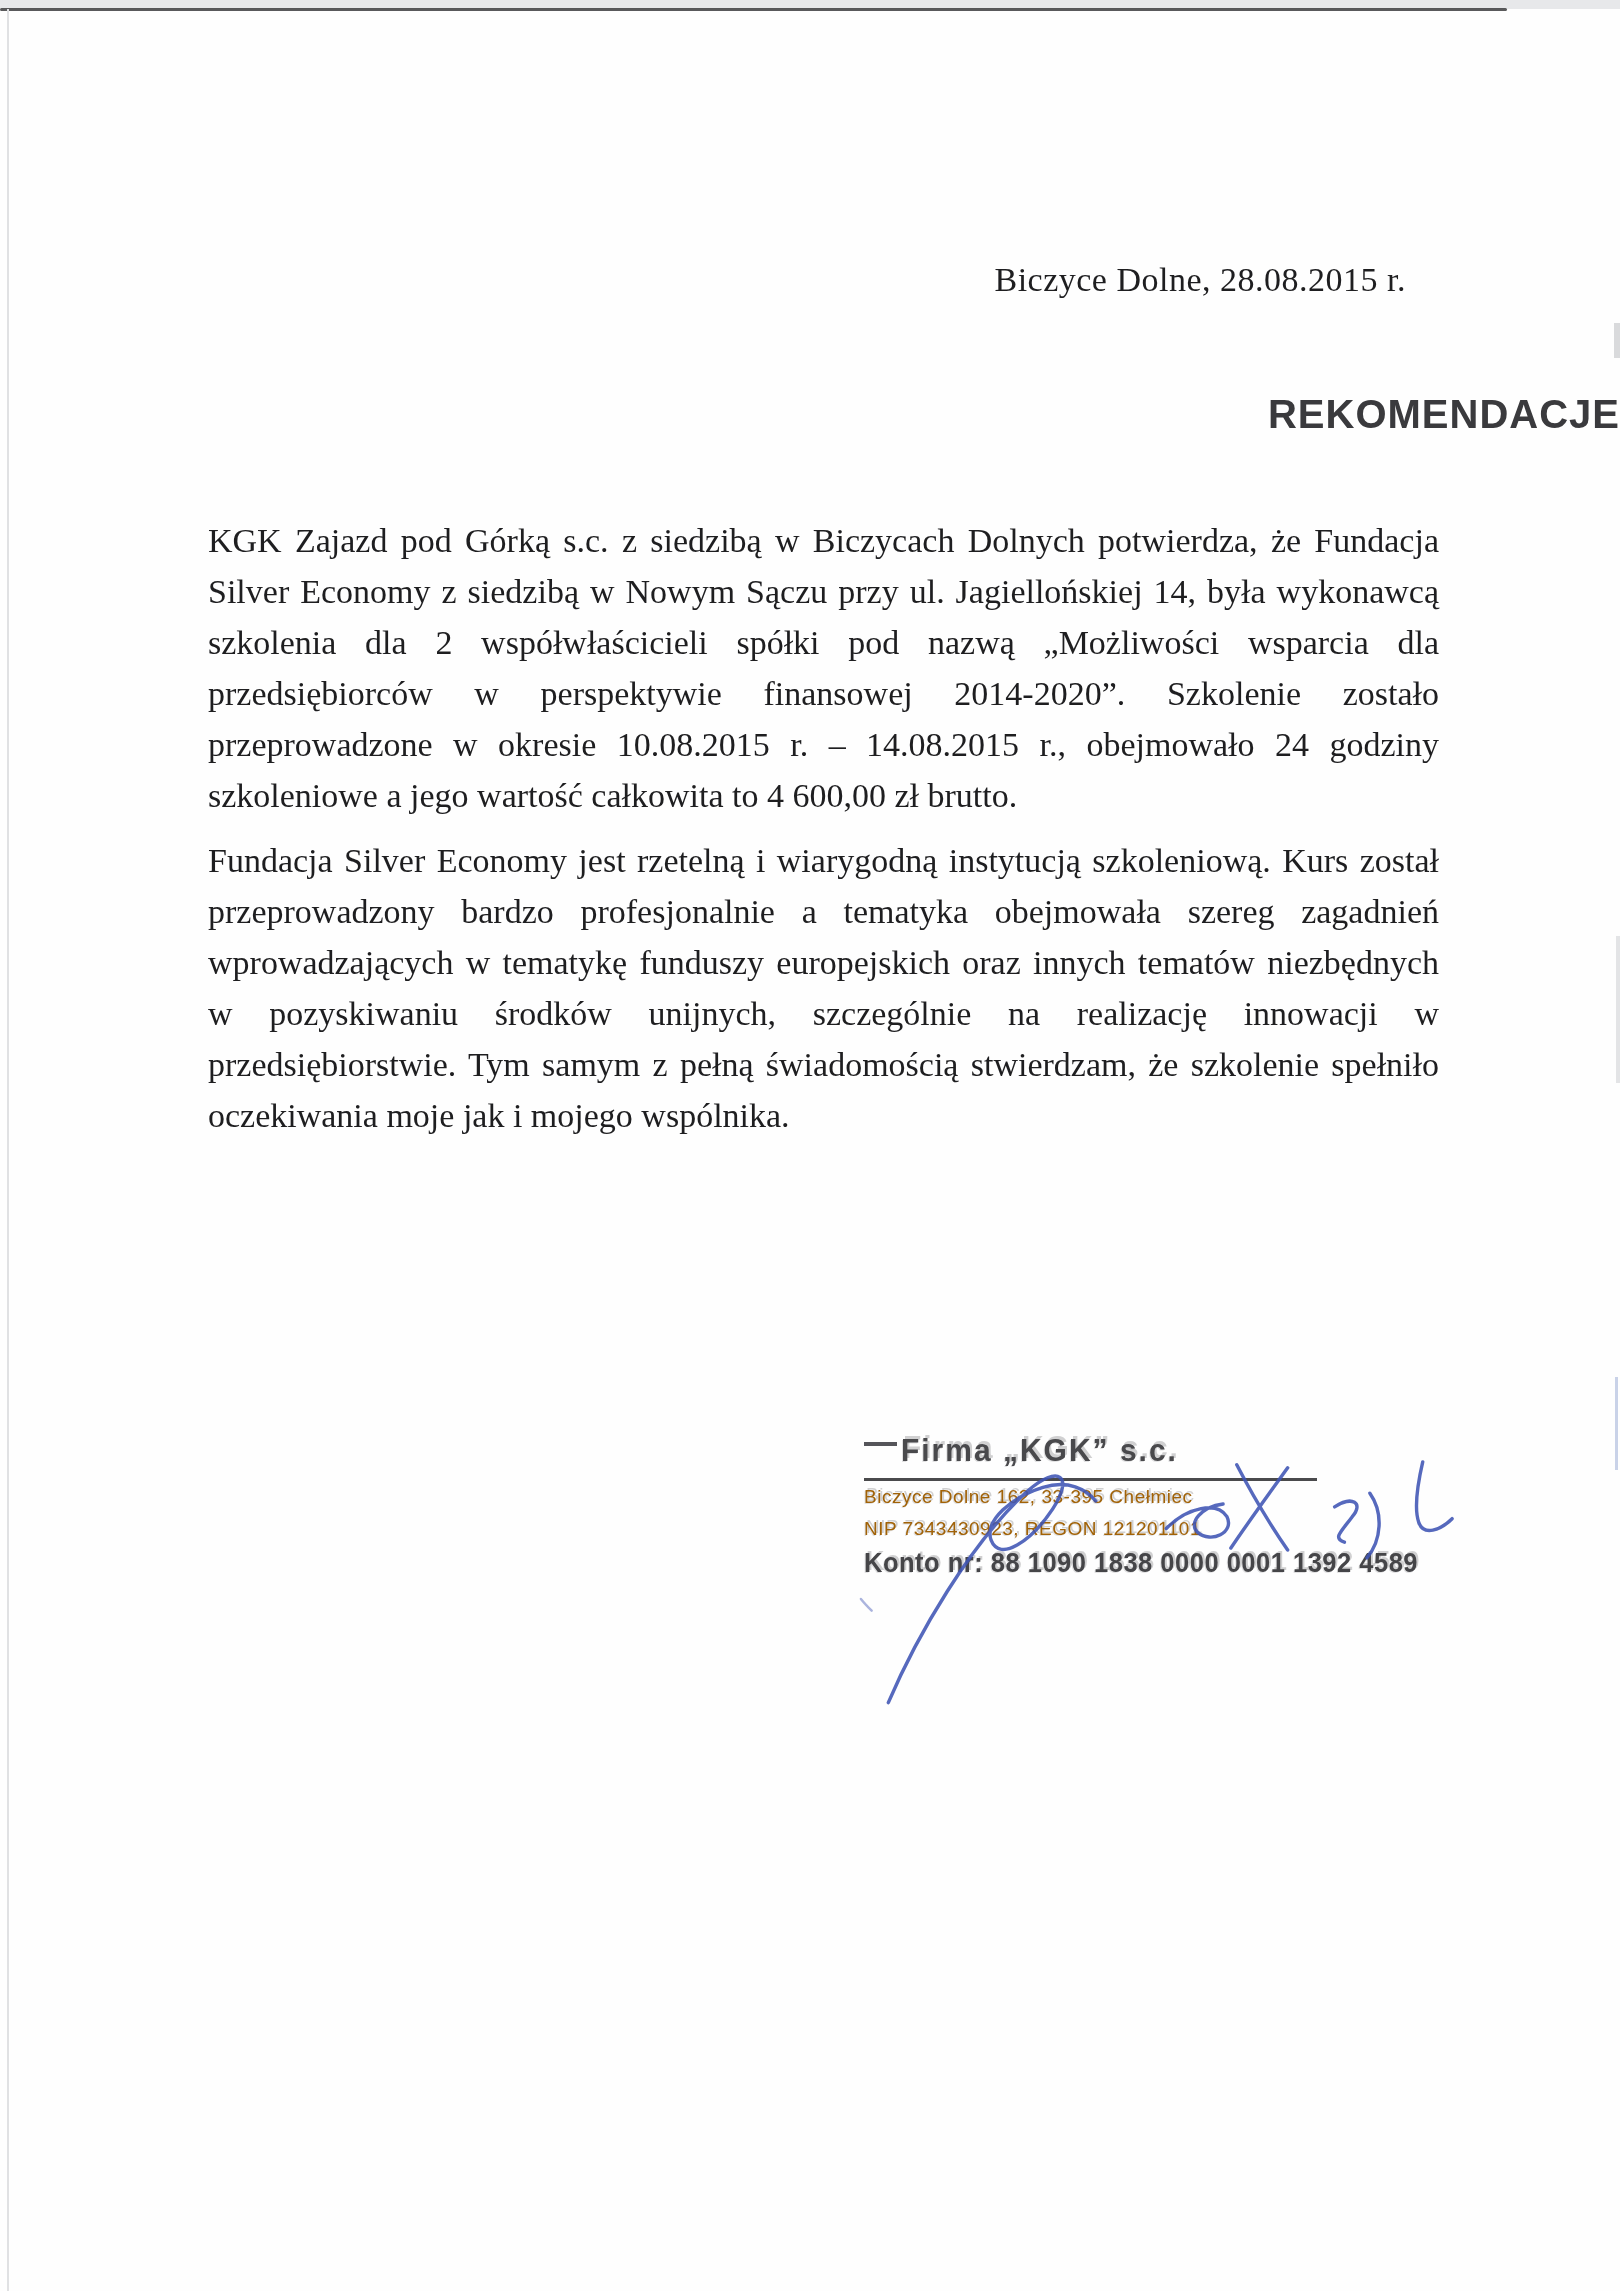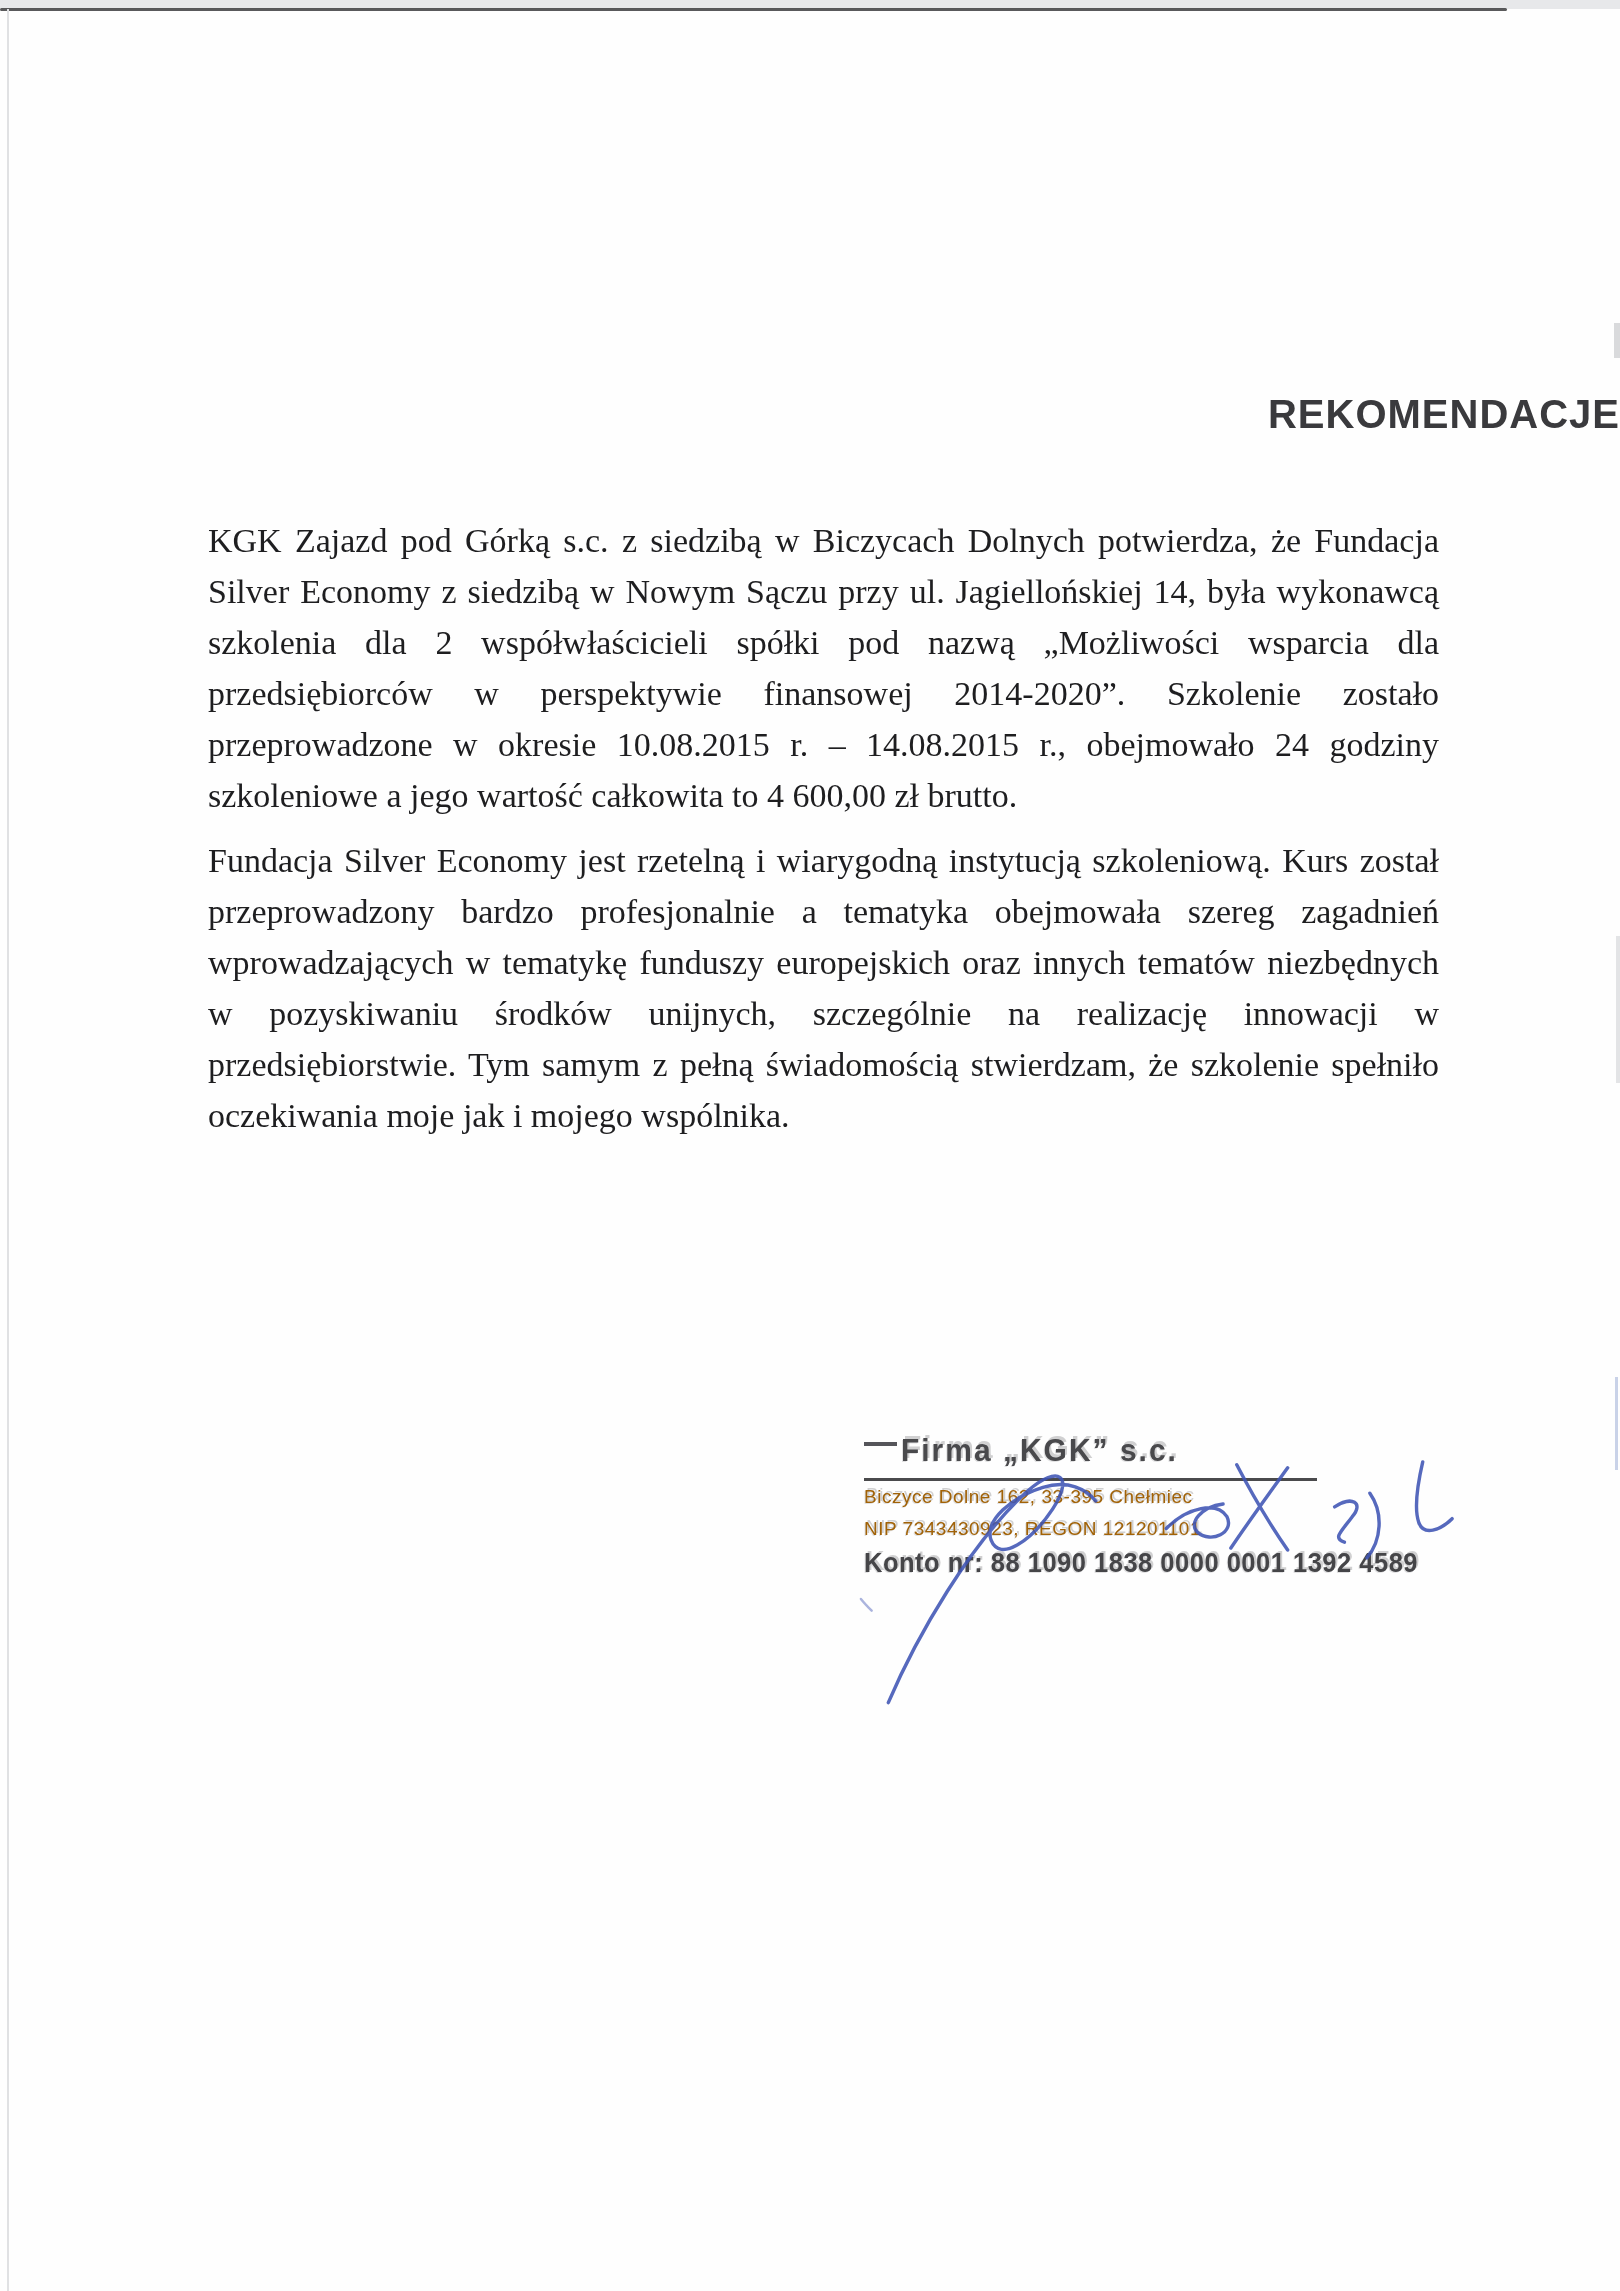--- a/index.html
+++ b/index.html
@@ -99,20 +99,21 @@
 
 <div class="page">
 
   <div class="scan-top-band"></div>
   <div class="scan-top-line"></div>
   <div class="scan-left-line"></div>
   <div class="scan-right-mark-1"></div>
   <div class="scan-right-mark-2"></div>
   <div class="scan-right-mark-3"></div>
 
+  <div class="date-line">Biczyce Dolne, 28.08.2015 r.</div>
 
   <div class="doc-title">REKOMENDACJE</div>
 
   <div class="body-text">
     <p>KGK Zajazd pod Górką s.c. z siedzibą w Biczycach Dolnych potwierdza, że Fundacja Silver Economy z siedzibą w Nowym Sączu przy ul. Jagiellońskiej 14, była wykonawcą szkolenia dla 2 współwłaścicieli spółki pod nazwą „Możliwości wsparcia dla przedsiębiorców w perspektywie finansowej 2014-2020”. Szkolenie zostało przeprowadzone w okresie 10.08.2015 r. – 14.08.2015 r., obejmowało 24 godziny szkoleniowe a jego wartość całkowita to 4 600,00 zł brutto.</p>
     <p>Fundacja Silver Economy jest rzetelną i wiarygodną instytucją szkoleniową. Kurs został przeprowadzony bardzo profesjonalnie a tematyka obejmowała szereg zagadnień wprowadzających w tematykę funduszy europejskich oraz innych tematów niezbędnych w pozyskiwaniu środków unijnych, szczególnie na realizację innowacji w przedsiębiorstwie. Tym samym z pełną świadomością stwierdzam, że szkolenie spełniło oczekiwania moje jak i mojego wspólnika.</p>
   </div>
 
   <div class="stamp">
     <div class="stamp-header">

